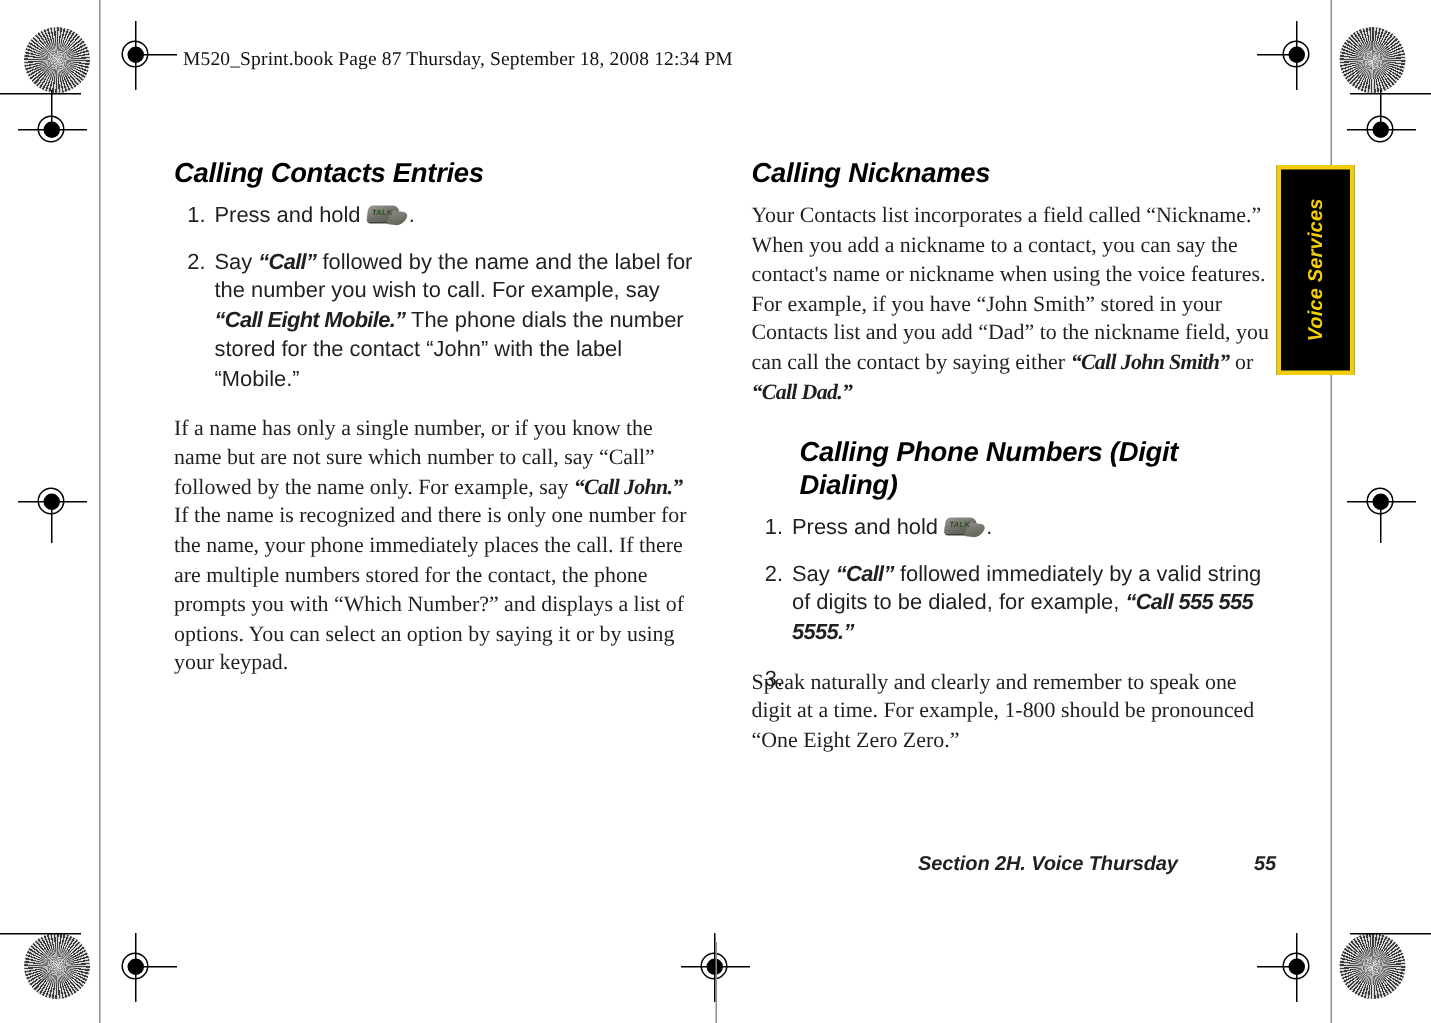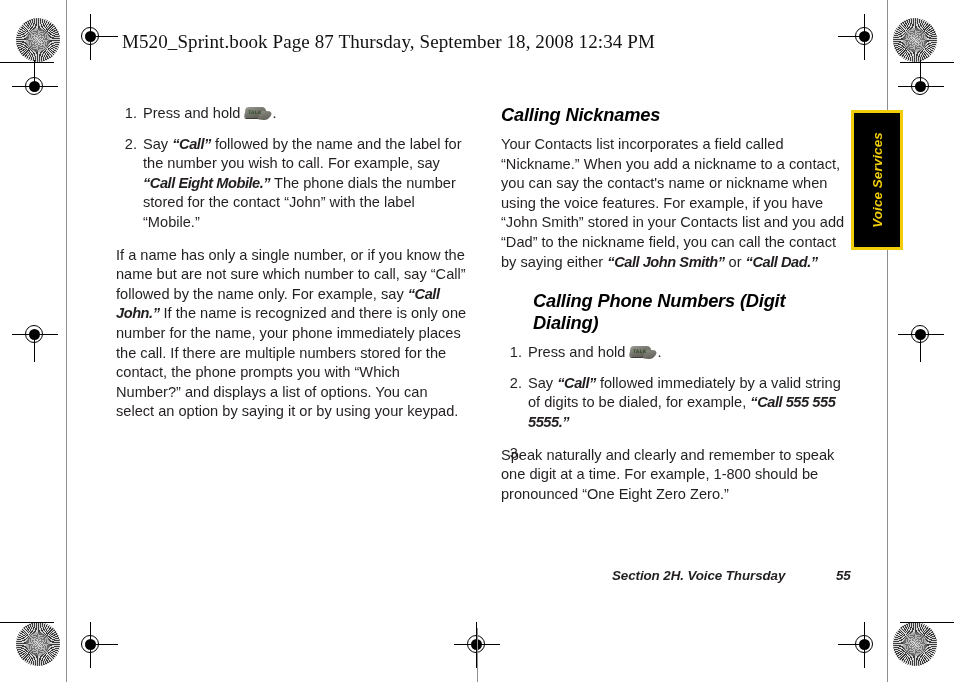--- a/index.html
+++ b/index.html
@@ -80,21 +80,21 @@
     width: 1.1px;
     background: #8e8e8e;
   }
 
   
   .page-header {
     position: absolute;
     left: 86px;
     top: 31px;
     font-family: "Liberation Serif", serif;
-    font-size: 19px;
+    font-size: 13px;
     letter-spacing: 0.1px;
     color: #111;
     white-space: nowrap;
     padding-left: 36px;
   }
 
   
   .col {
     position: absolute;
     top: 104px;
@@ -111,20 +111,21 @@
     line-height: 22px;
     font-style: italic;
     font-weight: bold;
     letter-spacing: -0.2px;
     color: #000;
   }
   h2.sec-head.spaced { margin-top: 18px; margin-left: 32px; }
 
   p.body-par {
     margin: 0 0 14px 0;
+    font-family: Liberation Serif, serif;
   }
   p.body-par:last-child { margin-bottom: 16px; }
 
   ol.steps {
     margin: 0 0 13px 0;
     padding: 0;
     list-style: none;
   }
   ol.steps li {
     position: relative;
@@ -292,20 +293,21 @@
 <div class="crop-line-h" style="left:900px; top:62px; width:54px;"></div>
 <div class="crop-line-h" style="left:0px; top:622px; width:54px;"></div>
 <div class="crop-line-h" style="left:900px; top:622px; width:54px;"></div>
 <div class="crop-line-v" style="left:66px; top:0px; height:682px;"></div>
 <div class="crop-line-v" style="left:887px; top:0px; height:682px;"></div>
 <div class="crop-line-v" style="left:477px; top:628px; height:54px;"></div>
 
 <div class="page-header">M520_Sprint.book  Page 87  Thursday, September 18, 2008  12:34 PM</div>
 
 <div class="col col-left">
+  <h2 class="sec-head">Calling Contacts Entries</h2>
 
   <ol class="steps">
     <li>
       <span class="num">1.</span>
       <span><span>Press and hold </span><span class="talk-key"><span class="body"></span><span class="tail"></span><span class="lbl">TALK</span></span><span>.</span></span>
     </li>
     <li>
       <span class="num">2.</span>
       <span><span>Say </span><em class="q">“Call”</em><span> followed by the name and the label for the number you wish to call. For example, say </span><em class="q">“Call Eight Mobile.”</em><span> The phone dials the number stored for the contact “John” with the label “Mobile.”</span></span>
     </li>

